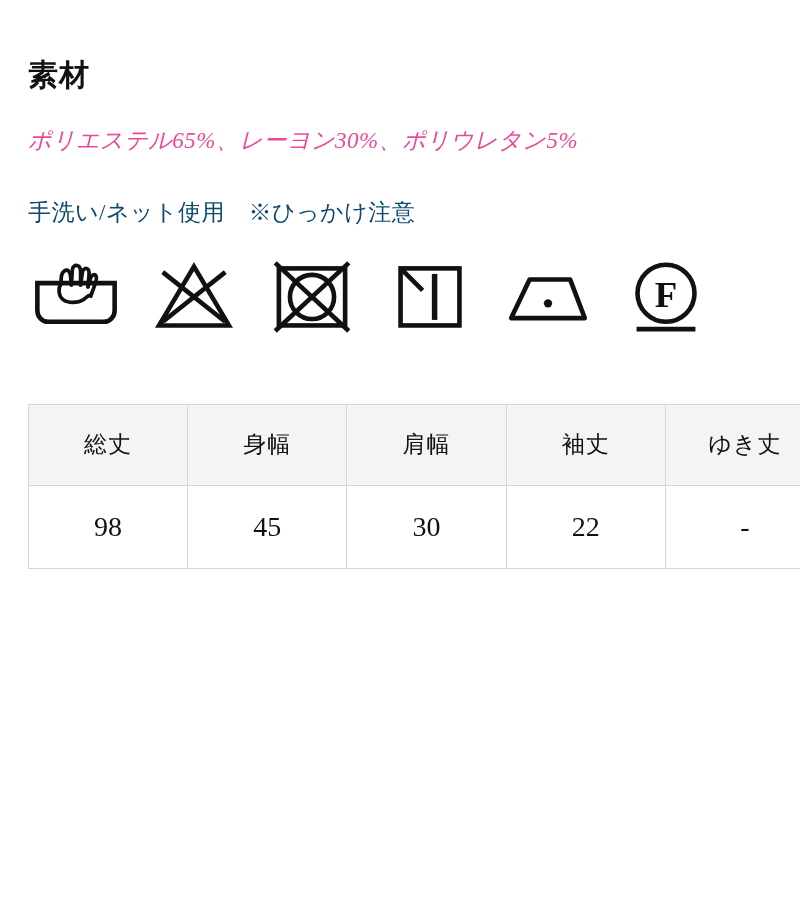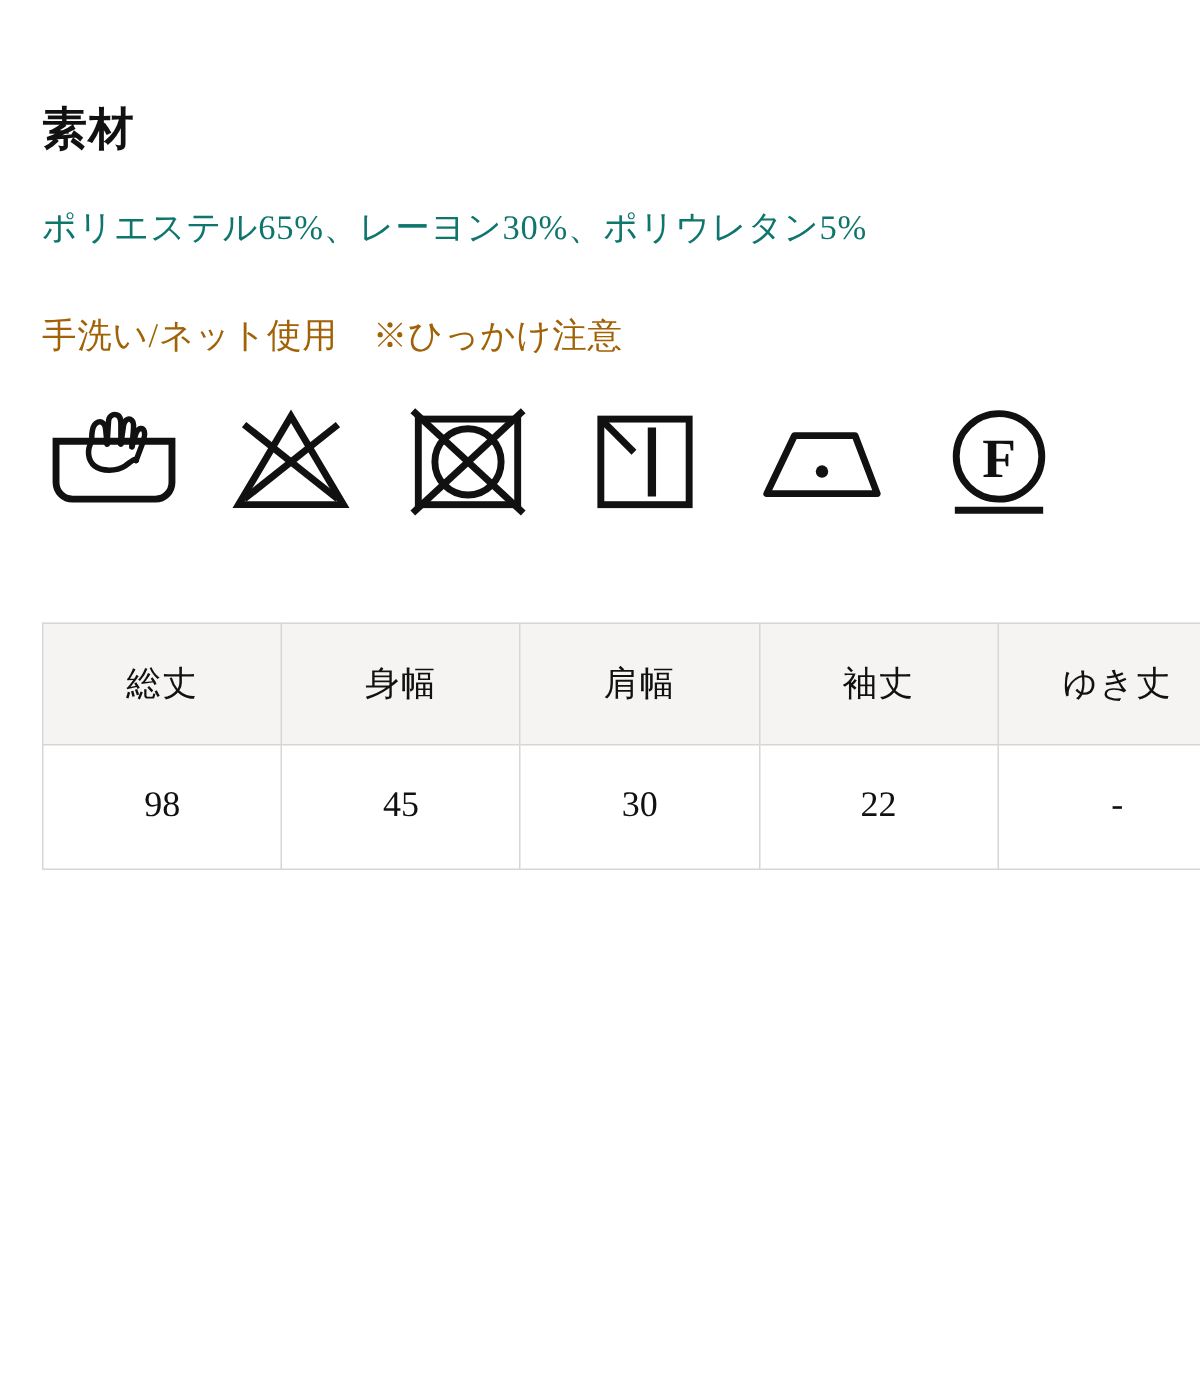--- a/index.html
+++ b/index.html
@@ -9,49 +9,50 @@
   }
   body {
     width: 800px;
     height: 915px;
     font-family: "Liberation Serif", "DejaVu Serif", serif;
     color: #1a1a1a;
     position: relative;
     overflow: hidden;
   }
   .page {
-    padding: 16px 28px;
+    padding: 5px 28px;
     box-sizing: border-box;
     width: 800px;
   }
   h2.section-title {
     font-family: "Liberation Sans", sans-serif;
     font-weight: bold;
     font-size: 30px;
     letter-spacing: 1px;
     margin: 0;
     color: #111;
   }
   .spacer-top { height: 50px; }
   .material-lines {
     margin-top: 24px;
   }
   .material-line {
     font-family: "Liberation Serif", serif;
     font-size: 23px;
     line-height: 1.85;
-    color: #0f766e;
+    color: #ec4899;
     letter-spacing: 0.5px;
     white-space: nowrap;
+    font-style: italic;
   }
   .wash-title-wrap { margin-top: 34px; }
   .wash-note {
     font-family: "Liberation Serif", serif;
     font-size: 23px;
-    color: #a16207;
+    color: #0c4a6e;
     margin-top: 24px;
     letter-spacing: 0.5px;
   }
   .symbols {
     margin-top: 22px;
     display: flex;
     align-items: center;
     gap: 22px;
   }
   .symbol {
@@ -76,21 +77,21 @@
   }
   .size-table th {
     background: #f5f4f2;
     height: 78px;
     font-size: 23px;
     color: #111;
     letter-spacing: 1px;
   }
   .size-table td {
     height: 80px;
-    font-size: 24px;
+    font-size: 28px;
     color: #111;
   }
 </style>
 </head>
 <body>
 
 <div class="page">
 
   <div class="spacer-top"></div>
 

